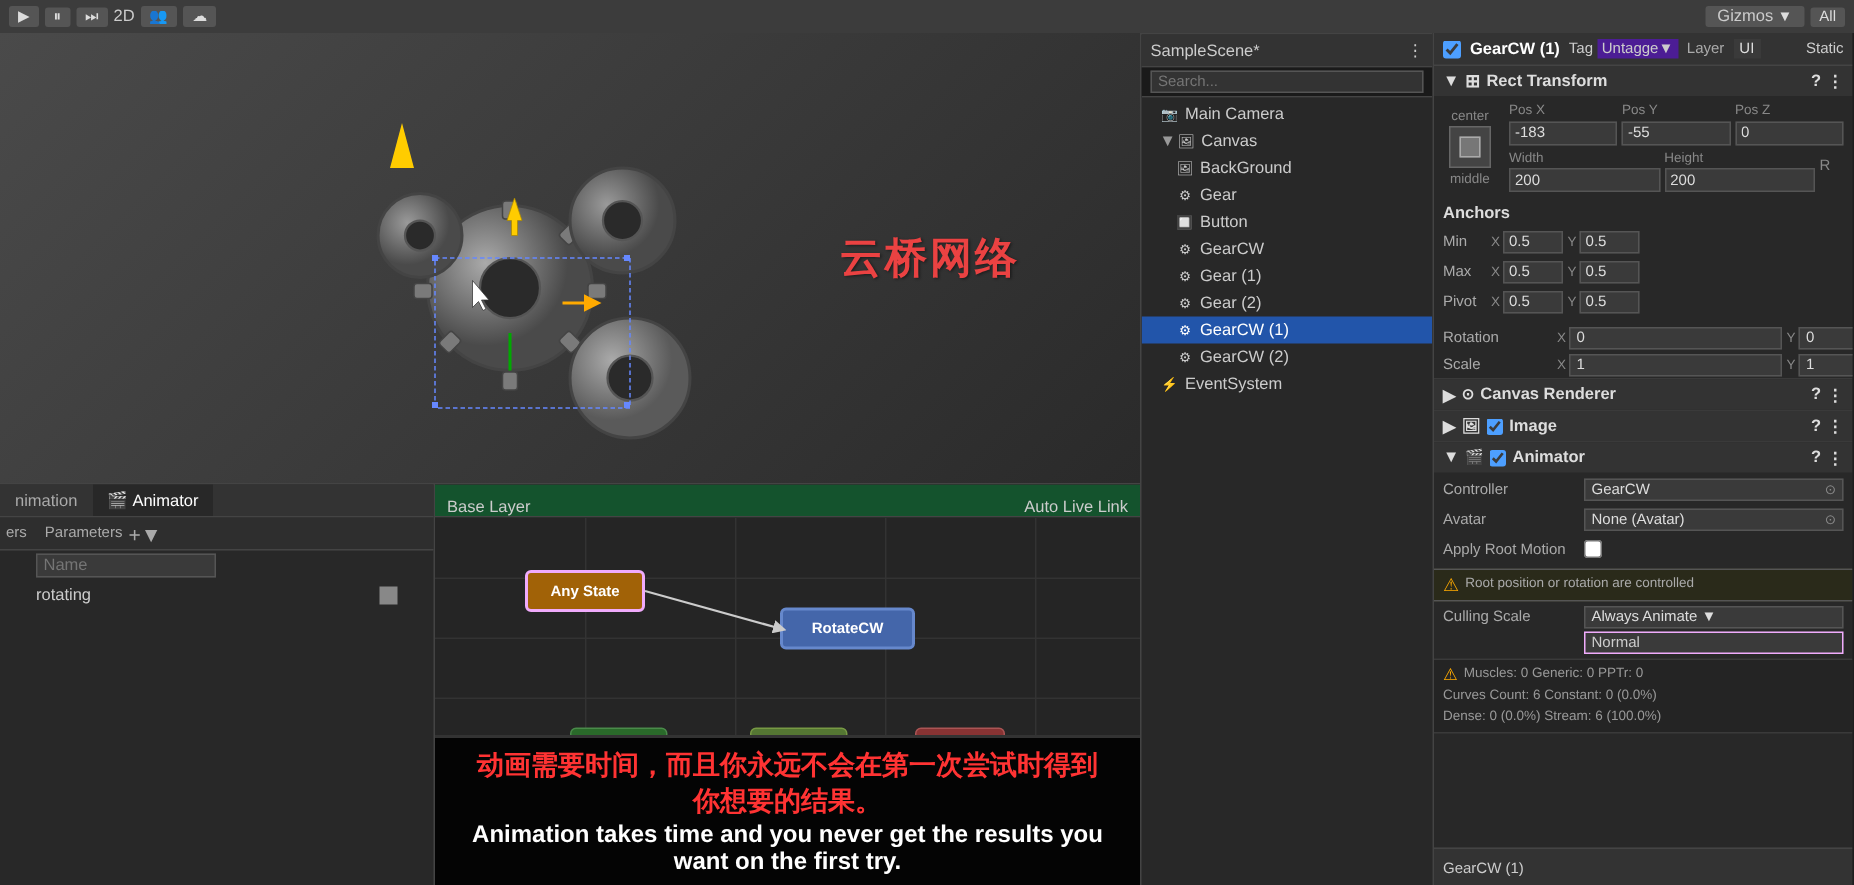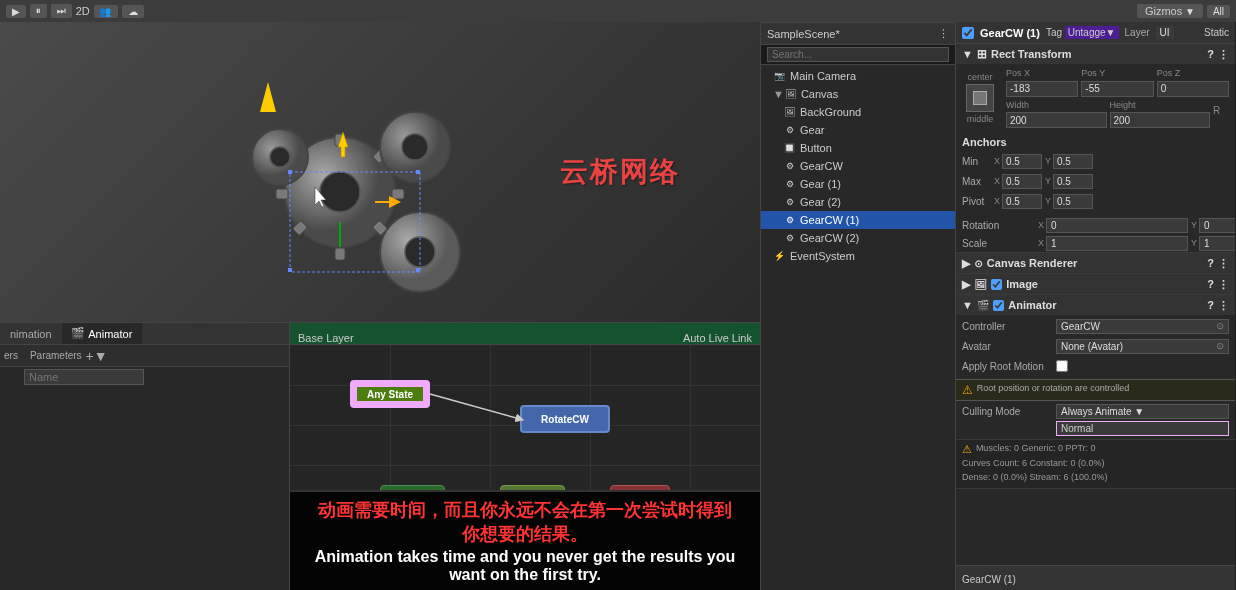--- a/index.html
+++ b/index.html
@@ -704,40 +704,44 @@
         </div>
         <div class="animation-toolbar">
           <span style="color:#aaa;font-size:10px;">ers</span>
           <span style="color:#aaa;font-size:10px;" class="params-tab">Parameters</span>
           <button class="add-btn">+▼</button>
         </div>
         <div class="animation-list">
           <div class="anim-item">
             <input type="text" value="" placeholder="Name" style="">
           </div>
+          <div class="anim-item">
+            <span>rotating</span>
+            <div class="anim-item-checkbox"></div>
+          </div>
         </div>
       </div>
 
       <div class="animator-panel">
         <div class="animator-header">
           <span>Base Layer</span>
           <span class="auto-live-link">Auto Live Link</span>
         </div>
         <div class="animator-canvas">
 
           <div class="grid-line-h" style="top:40px;"></div>
           <div class="grid-line-h" style="top:80px;"></div>
           <div class="grid-line-h" style="top:120px;"></div>
 
           <div class="grid-line-v" style="left:100px;"></div>
           <div class="grid-line-v" style="left:200px;"></div>
           <div class="grid-line-v" style="left:300px;"></div>
           <div class="grid-line-v" style="left:400px;"></div>
 
-          <div class="state-node" style="left:60px;top:35px;width:80px;height:28px;background:#4d7c0f;border:7px solid #f0abfc;">
+          <div class="state-node" style="left:60px;top:35px;width:80px;height:28px;background:#a16207;border:2px solid #f0abfc;">
             <span>Any State</span>
           </div>
 
           <div class="state-node" style="left:230px;top:60px;width:90px;height:28px;background:#4466aa;border:2px solid #6688cc;">
             <span>RotateCW</span>
           </div>
 
           <div class="state-node" style="left:90px;top:140px;width:65px;height:25px;background:#2a6a2a;border:1px solid #4a8a4a;">
             
           </div>
@@ -1039,21 +1043,21 @@
         </div>
       </div>
 
       <div class="warning-row">
         <span class="warning-icon">⚠</span>
         <span class="warning-text">Root position or rotation are controlled</span>
       </div>
 
       <div style="padding:3px 6px;">
         <div style="display:flex;align-items:center;gap:4px;margin-bottom:2px;">
-          <span style="color:#aaa;font-size:10px;min-width:90px;">Culling Mode</span>
+          <span style="color:#aaa;font-size:10px;min-width:90px;">Culling Scale</span>
           <div style="background:#3a3a3a;border:1px solid #555;color:#ddd;font-size:10px;padding:1px 4px;flex:1;height:15px;display:flex;align-items:center;justify-content:space-between;cursor:pointer;">
             <span>Always Animate ▼</span>
           </div>
         </div>
         <div style="display:flex;align-items:center;gap:4px;">
           <span style="color:#aaa;font-size:10px;min-width:90px;"></span>
           <span style="color:#ccc;font-size:10px;background:#3a3a3a;border:1px solid #f0abfc;padding:1px 4px;flex:1;">Normal</span>
         </div>
       </div>
 

